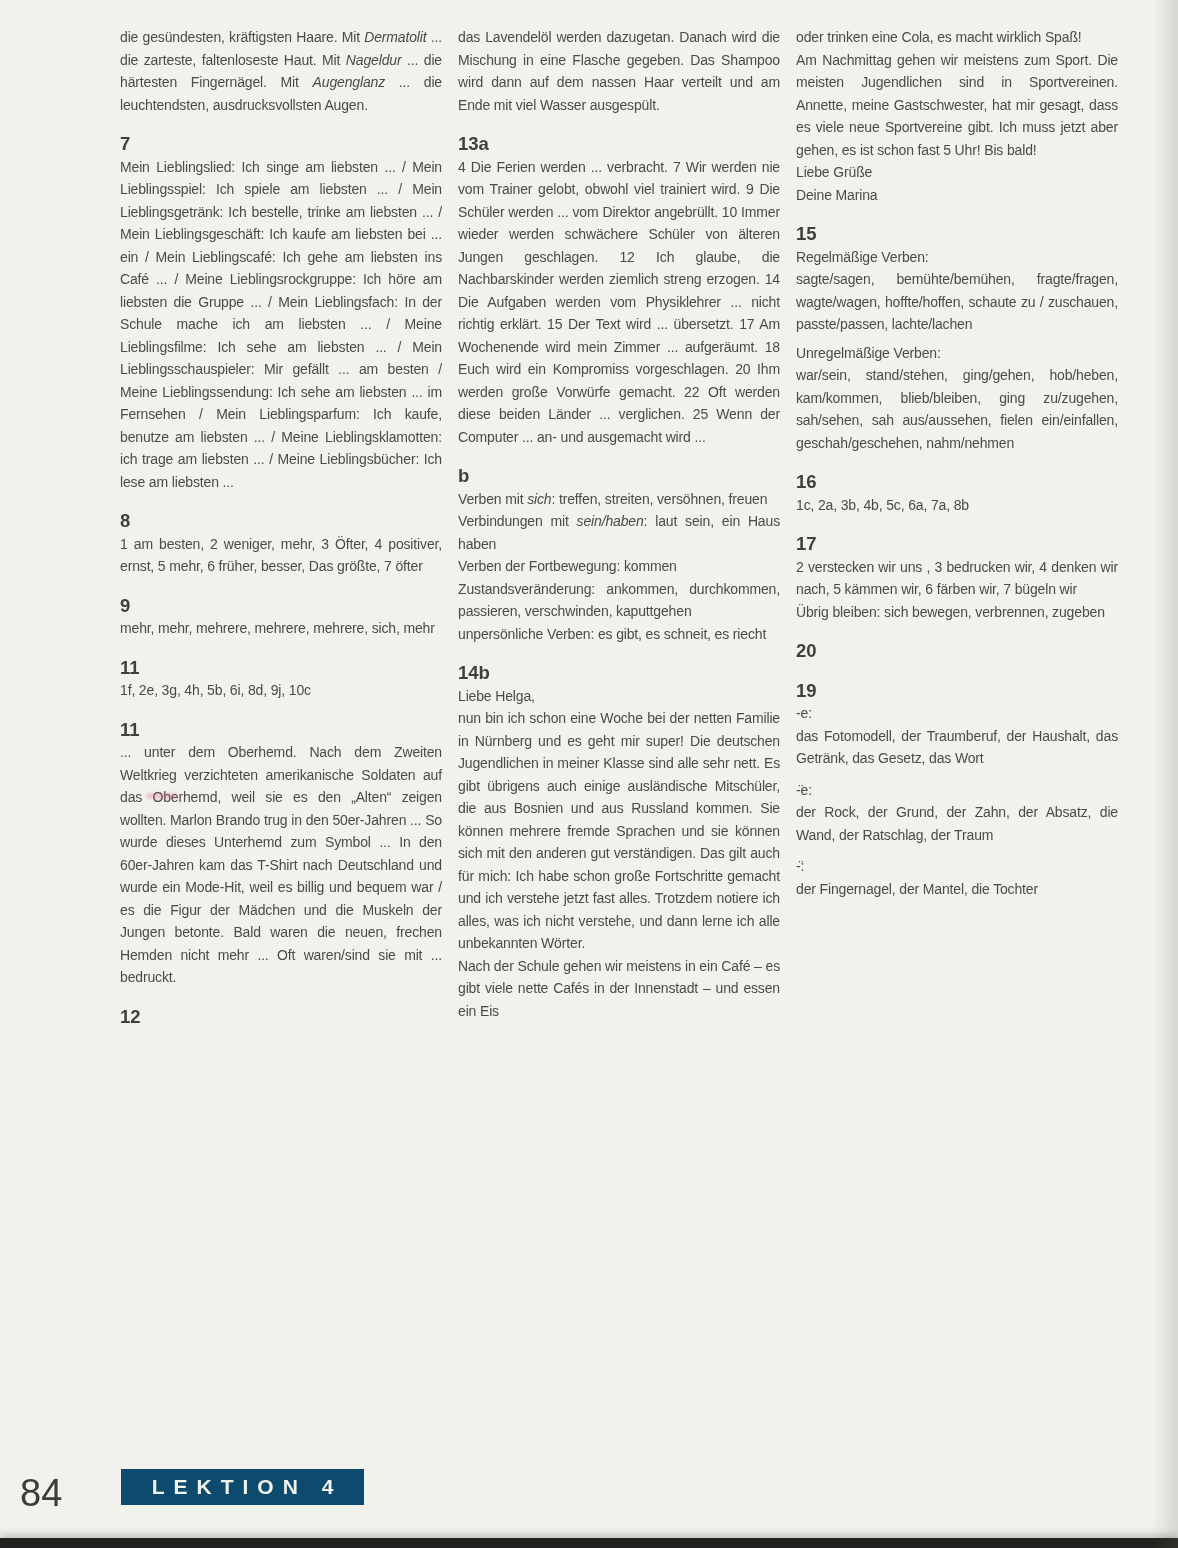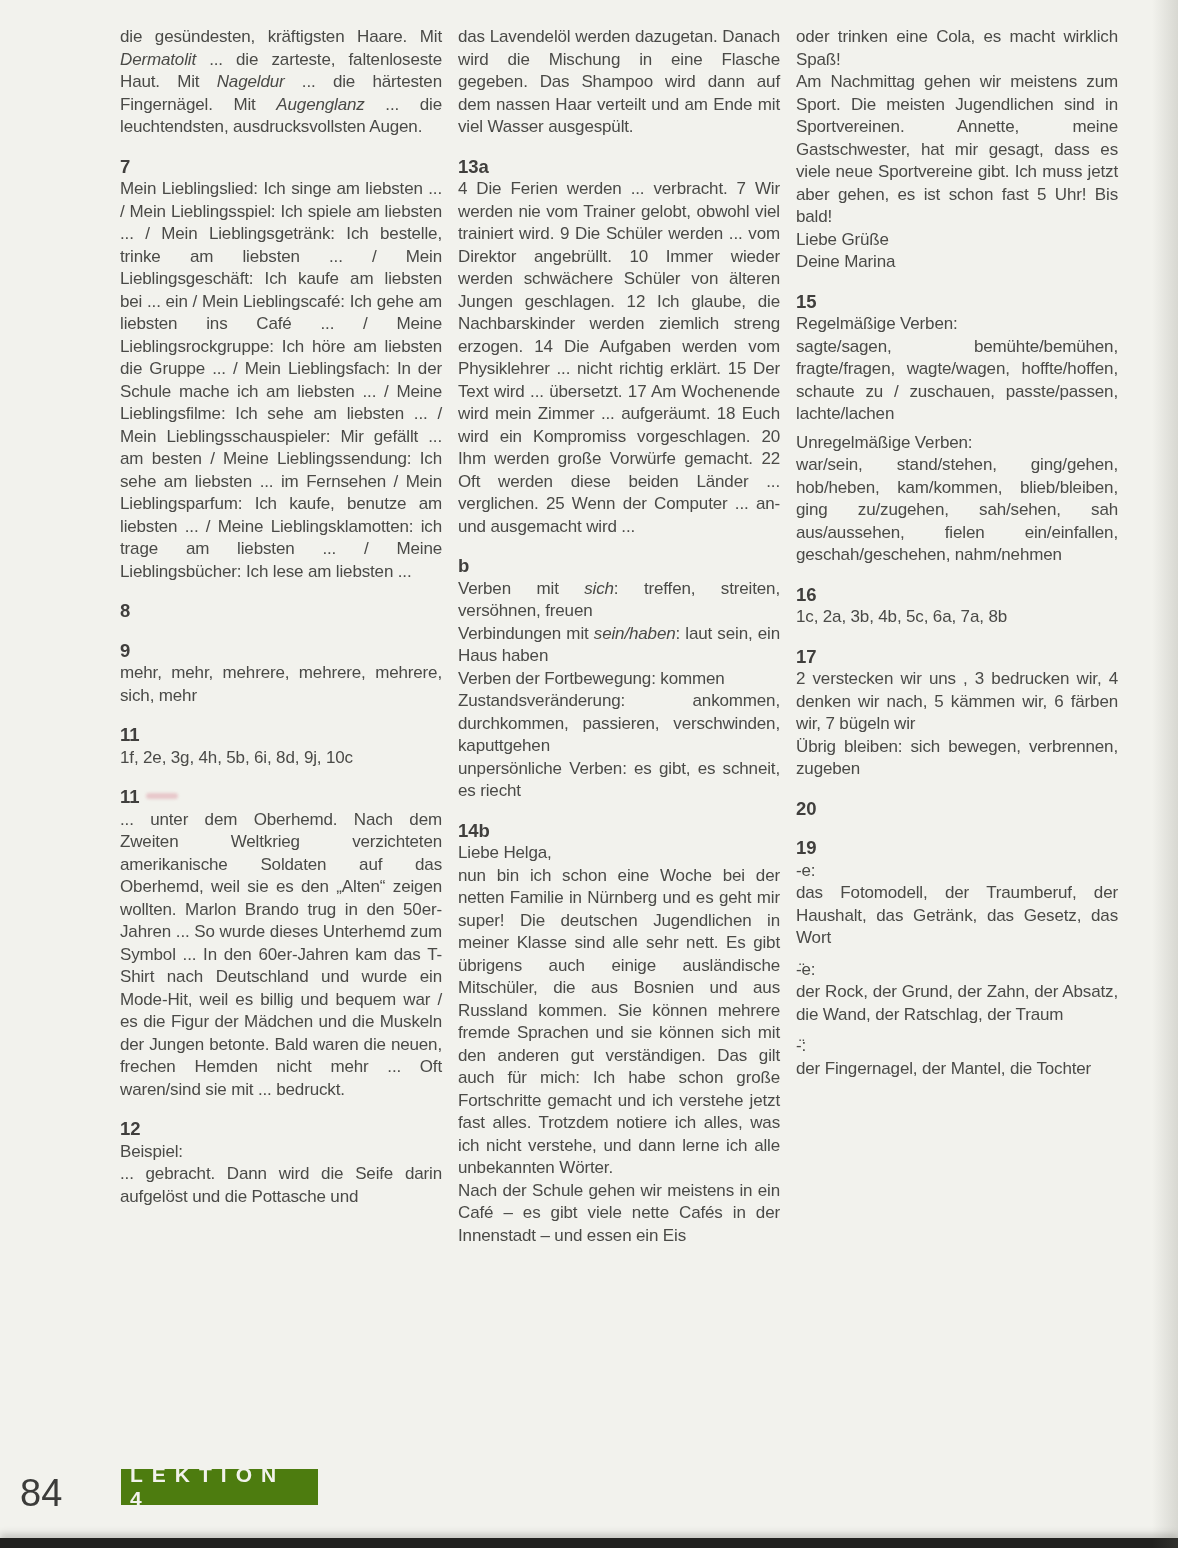--- a/index.html
+++ b/index.html
@@ -26,21 +26,21 @@
   .columns {
     display: flex;
     padding: 26px 0 0 120px;
     gap: 16px;
   }
   .col {
     flex: 0 0 322px;
     width: 322px;
   }
   .para {
-    font-size: 17px;
+    font-size: 14px;
     line-height: 22.5px;
     letter-spacing: -0.15px;
     text-align: justify;
     -webkit-hyphens: auto;
     hyphens: auto;
     margin: 0;
   }
   .para em { font-style: italic; }
   .hd {
     font-size: 18.5px;
@@ -54,22 +54,22 @@
 
   .page-number {
     position: absolute;
     left: 20px; top: 1472px;
     font-size: 38px;
     color: #3c3c3a;
   }
   .lektion-badge {
     position: absolute;
     left: 121px; top: 1469px;
-    width: 197px; height: 36px;
-    background: #4d7c0f;
+    width: 243px; height: 36px;
+    background: #0c4a6e;
     color: #f2f2ec;
     display: flex; align-items: center; justify-content: center;
     font-weight: 700;
     font-size: 21px;
     letter-spacing: 9px;
     padding-left: 9px;
     box-sizing: border-box;
   }
   .scan-edge {
     position: absolute;
@@ -91,28 +91,28 @@
 <body>
 
 <div class="page">
 
   <div class="columns">
       <div class="col">
         <div class="para">die gesündesten, kräftigsten Haare. Mit <em>Dermatolit</em> ... die zarteste, faltenloseste Haut. Mit <em>Nageldur</em> ... die härtesten Fingernägel. Mit <em>Augenglanz</em> ... die leuchtendsten, ausdrucksvollsten Augen.</div>
         <div class="hd">7</div>
         <div class="para">Mein Lieblingslied: Ich singe am liebsten ... / Mein Lieblingsspiel: Ich spiele am liebsten ... / Mein Lieblingsgetränk: Ich bestelle, trinke am liebsten ... / Mein Lieblingsgeschäft: Ich kaufe am liebsten bei ... ein / Mein Lieblingscafé: Ich gehe am liebsten ins Café ... / Meine Lieblingsrockgruppe: Ich höre am liebsten die Gruppe ... / Mein Lieblingsfach: In der Schule mache ich am liebsten ... / Meine Lieblingsfilme: Ich sehe am liebsten ... / Mein Lieblingsschauspieler: Mir gefällt ... am besten / Meine Lieblingssendung: Ich sehe am liebsten ... im Fernsehen / Mein Lieblingsparfum: Ich kaufe, benutze am liebsten ... / Meine Lieblingsklamotten: ich trage am liebsten ... / Meine Lieblingsbücher: Ich lese am liebsten ...</div>
         <div class="hd">8</div>
+        <div class="para">1 am besten, 2 weniger, mehr, 3 Öfter, 4 positiver, ernst, 5 mehr, 6 früher, besser, Das größte, 7 öfter</div>
         <div class="hd">9</div>
         <div class="para">mehr, mehr, mehrere, mehrere, mehrere, sich, mehr</div>
         <div class="hd">11</div>
         <div class="para">1f, 2e, 3g, 4h, 5b, 6i, 8d, 9j, 10c</div>
         <div class="hd">11</div>
         <div class="para">... unter dem Oberhemd. Nach dem Zweiten Weltkrieg verzichteten amerikanische Soldaten auf das Oberhemd, weil sie es den „Alten“ zeigen wollten. Marlon Brando trug in den 50er-Jahren ... So wurde dieses Unterhemd zum Symbol ... In den 60er-Jahren kam das T-Shirt nach Deutschland und wurde ein Mode-Hit, weil es billig und bequem war / es die Figur der Mädchen und die Muskeln der Jungen betonte. Bald waren die neuen, frechen Hemden nicht mehr ... Oft waren/sind sie mit ... bedruckt.</div>
         <div class="hd">12</div>
-        <div class="para">Beispiel:<br>... gebracht. Dann wird die Seife darin aufgelöst und die Pottasche und</div>
       </div>
       <div class="col">
         <div class="para">das Lavendelöl werden dazugetan. Danach wird die Mischung in eine Flasche gegeben. Das Shampoo wird dann auf dem nassen Haar verteilt und am Ende mit viel Wasser ausgespült.</div>
         <div class="hd">13a</div>
         <div class="para">4 Die Ferien werden ... verbracht. 7 Wir werden nie vom Trainer gelobt, obwohl viel trainiert wird. 9 Die Schüler werden ... vom Direktor angebrüllt. 10 Immer wieder werden schwächere Schüler von älteren Jungen geschlagen. 12 Ich glaube, die Nachbarskinder werden ziemlich streng erzogen. 14 Die Aufgaben werden vom Physiklehrer ... nicht richtig erklärt. 15 Der Text wird ... übersetzt. 17 Am Wochenende wird mein Zimmer ... aufgeräumt. 18 Euch wird ein Kompromiss vorgeschlagen. 20 Ihm werden große Vorwürfe gemacht. 22 Oft werden diese beiden Länder ... verglichen. 25 Wenn der Computer ... an- und ausgemacht wird ...</div>
         <div class="hd">b</div>
         <div class="para">Verben mit <em>sich</em>: treffen, streiten, versöhnen, freuen<br>Verbindungen mit <em>sein/haben</em>: laut sein, ein Haus haben<br>Verben der Fortbewegung: kommen<br>Zustandsveränderung: ankommen, durchkommen, passieren, verschwinden, kaputtgehen<br>unpersönliche Verben: es gibt, es schneit, es riecht</div>
         <div class="hd">14b</div>
         <div class="para">Liebe Helga,<br>nun bin ich schon eine Woche bei der netten Familie in Nürnberg und es geht mir super! Die deutschen Jugendlichen in meiner Klasse sind alle sehr nett. Es gibt übrigens auch einige ausländische Mitschüler, die aus Bosnien und aus Russland kommen. Sie können mehrere fremde Sprachen und sie können sich mit den anderen gut verständigen. Das gilt auch für mich: Ich habe schon große Fortschritte gemacht und ich verstehe jetzt fast alles. Trotzdem notiere ich alles, was ich nicht verstehe, und dann lerne ich alle unbekannten Wörter.<br>Nach der Schule gehen wir meistens in ein Café – es gibt viele nette Cafés in der Innenstadt – und essen ein Eis</div>
       </div>

